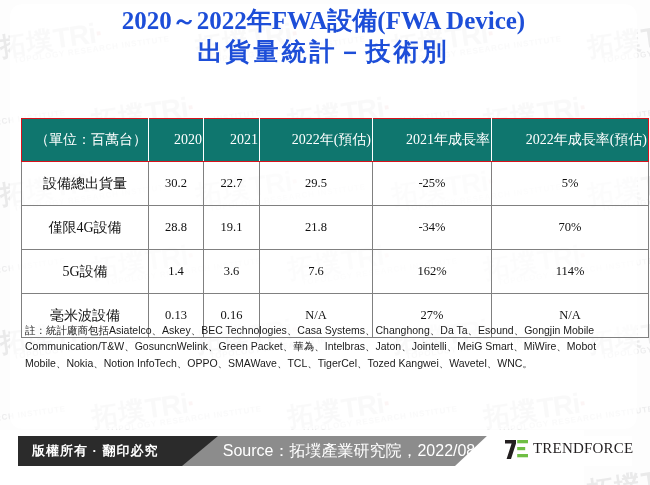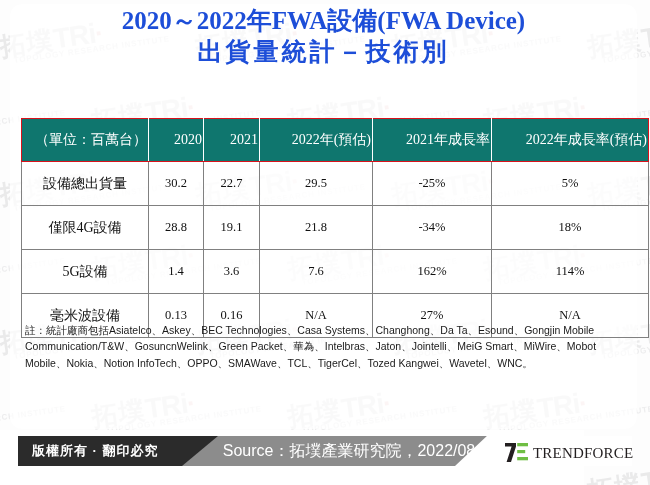--- a/index.html
+++ b/index.html
@@ -118,21 +118,21 @@
   #copyright-text{
     position:absolute;left:32px;top:6px;height:30px;line-height:30px;
     color:#ffffff;font-size:13px;font-weight:bold;letter-spacing:1px;
   }
   #source-text{
     position:absolute;left:218px;top:6px;width:262px;height:30px;line-height:30px;
     text-align:center;color:#ffffff;font-size:16px;
   }
   #logo-wrap{
     position:absolute;left:505px;top:10px;height:22px;
-    display:flex;align-items:flex-end;gap:5px;
+    display:flex;align-items:flex-start;gap:5px;
   }
   #logo-mark{position:relative;width:23px;height:19px;}
   #logo-text{
     font-family:"Liberation Serif","DejaVu Serif",serif;
     font-size:15px;color:#231f20;letter-spacing:.2px;white-space:nowrap;
   }
   #disclaimer{
     position:absolute;left:30px;top:40px;width:590px;
     font-size:8px;color:#a6a6a6;letter-spacing:.1px;
   }
@@ -225,21 +225,21 @@
       <td>29.5</td>
       <td>-25%</td>
       <td>5%</td>
     </tr>
     <tr>
       <td class="rowlabel">僅限4G設備</td>
       <td>28.8</td>
       <td>19.1</td>
       <td>21.8</td>
       <td>-34%</td>
-      <td>18%</td>
+      <td>70%</td>
     </tr>
     <tr>
       <td class="rowlabel">5G設備</td>
       <td>1.4</td>
       <td>3.6</td>
       <td>7.6</td>
       <td>162%</td>
       <td>114%</td>
     </tr>
     <tr>

